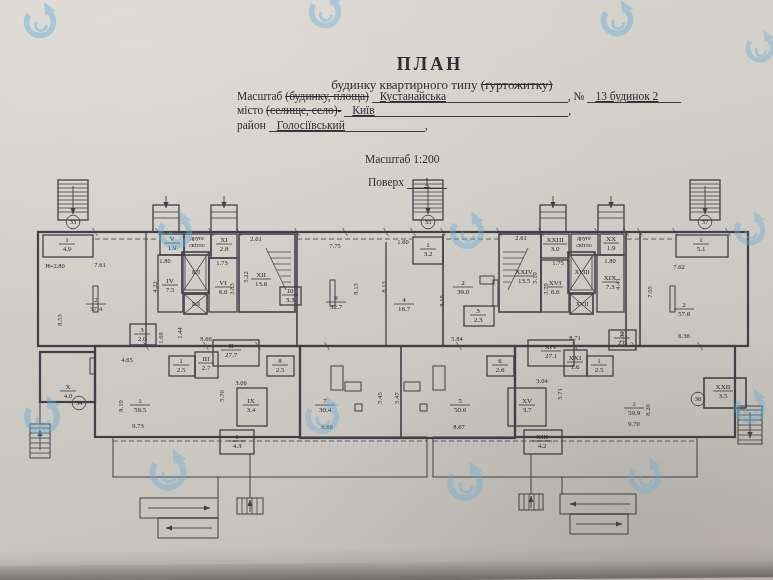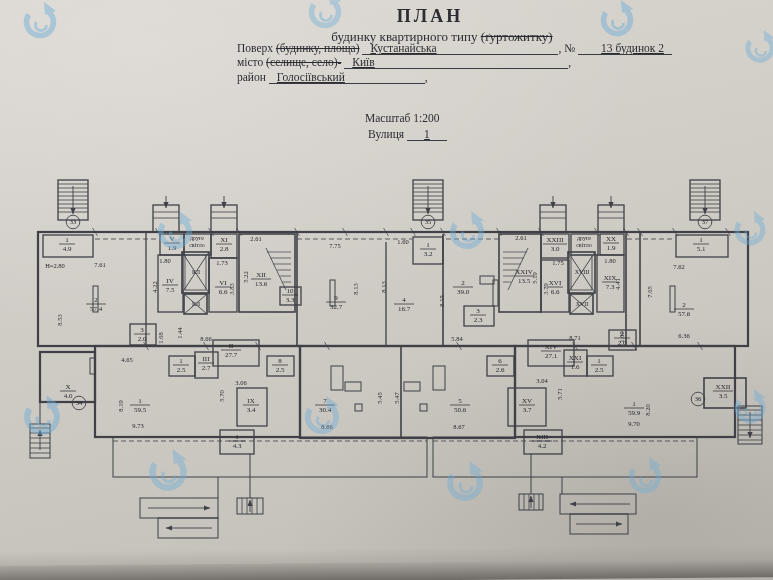--- a/index.html
+++ b/index.html
@@ -7,63 +7,63 @@
   .page{position:relative;width:773px;height:580px;
     background:
       radial-gradient(120% 90% at 18% 8%, rgba(255,255,255,.20), rgba(255,255,255,0) 55%),
       radial-gradient(80% 60% at 85% 90%, rgba(90,86,80,.16), rgba(90,86,80,0) 60%),
       linear-gradient(168deg,#d9d5cf 0%,#d3cfc9 30%,#cdc9c3 55%,#c7c3bd 78%,#beb9b3 100%);
   }
   .table-edge{position:absolute;left:0;right:0;bottom:-4px;height:18px;
     background:linear-gradient(180deg,#a8a49e,#6e6b66);transform:skewY(-.5deg);transform-origin:left bottom;}
   .paper-shadow{position:absolute;left:0;right:0;bottom:10px;height:22px;
     background:linear-gradient(180deg,rgba(150,146,140,0),rgba(150,146,140,.55));transform:skewY(-.5deg);}
-  .hdr{position:absolute;white-space:nowrap;color:#2c2d32;}
+  .hdr{position:absolute;white-space:nowrap;color:#2c2d32;margin-top:48px;}
   .title{font-size:18px;font-weight:bold;letter-spacing:3px;top:6px;left:430px;transform:translateX(-50%);}
   .subtitle{font-size:13px;top:29px;left:442px;transform:translateX(-50%);}
   .fline{font-size:11.5px;left:237px;}
   .strike{text-decoration:line-through;}
   .ul{display:inline-block;border-bottom:1.1px solid #3a3b40;padding:0 8px;line-height:12px;text-decoration:underline;}
-  .ul-street{min-width:180px;} .ul-num{min-width:78px;text-align:right;}
+  .ul-street{min-width:180px;} .ul-num{min-width:78px;text-align:left;}
   .ul-city{min-width:208px;} .ul-district{min-width:140px;} .ul-region{min-width:96px;}
   .ul-floor{min-width:24px;text-align:center;}
   svg.plan{position:absolute;left:0;top:0;z-index:3;pointer-events:none;}
   .ink{stroke:#3f4147;fill:none;}
   text.lbl{fill:#292a2f;font-family:"Liberation Serif",serif;}
 </style>
 </head>
 <body>
 
 <div class="page">
 
   <div class="hdr title">ПЛАН</div>
 
   <div class="hdr subtitle"><span>будинку квартирного типу </span><span class="strike">(ґуртожитку)</span></div>
 
   <div class="hdr fline" style="top:42px">
-    <span>Поверх </span><span class="strike">(будинку, площа)</span>
+    <span>Масштаб </span><span class="strike">(будинку, площа)</span>
     <span class="ul ul-street">Кустанайська</span><span>, №</span>
     <span class="ul ul-num">13 будинок 2</span>
   </div>
 
   <div class="hdr fline" style="top:56px">
     <span>місто </span><span class="strike">(селище, село)-</span>
     <span class="ul ul-city">Київ</span><span>,</span>
   </div>
 
   <div class="hdr fline" style="top:71px">
     <span>район</span>
     <span class="ul ul-district">Голосіївський</span><span>,</span>
   </div>
 
 
-  <div class="hdr fline" style="top:112px;left:365px">Масштаб 1:200</div>
+  <div class="hdr fline" style="top:105px;left:365px">Масштаб 1:200</div>
 
   <div class="hdr fline" style="top:128px;left:368px">
-    <span>Вулиця</span>
+    <span>Поверх</span>
     <span class="ul ul-floor">1</span>
   </div>
 
   <svg class="plan" width="773" height="580" viewBox="0 0 773 580">
       <rect x="38" y="232" width="710" height="114" class="ink" stroke-width="2.2"></rect>
       <rect x="95" y="346" width="205" height="91" class="ink" stroke-width="2.2"></rect>
       <rect x="300" y="346" width="215" height="92" class="ink" stroke-width="2.2"></rect>
       <rect x="515" y="346" width="220" height="91" class="ink" stroke-width="2.2"></rect>
       <rect x="40" y="352" width="55" height="50" class="ink" stroke-width="2.2"></rect>
       <rect x="43" y="235" width="50" height="22" class="ink" stroke-width="1.3"></rect>

